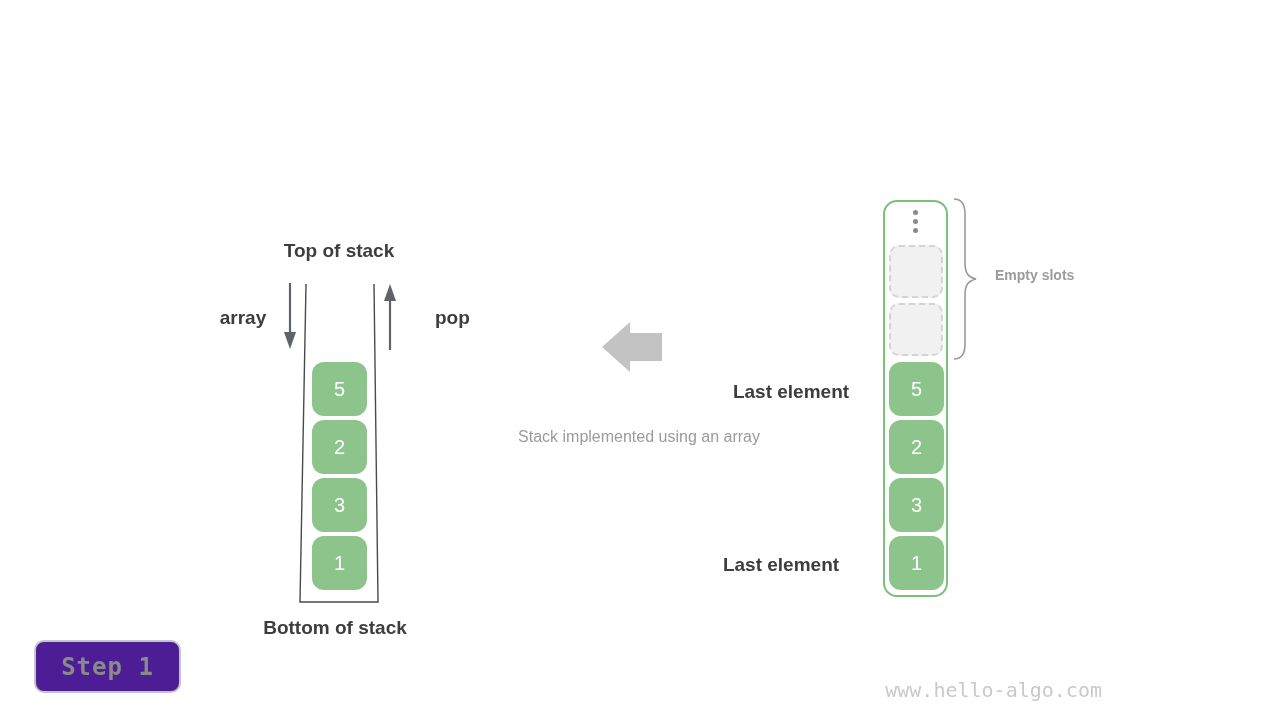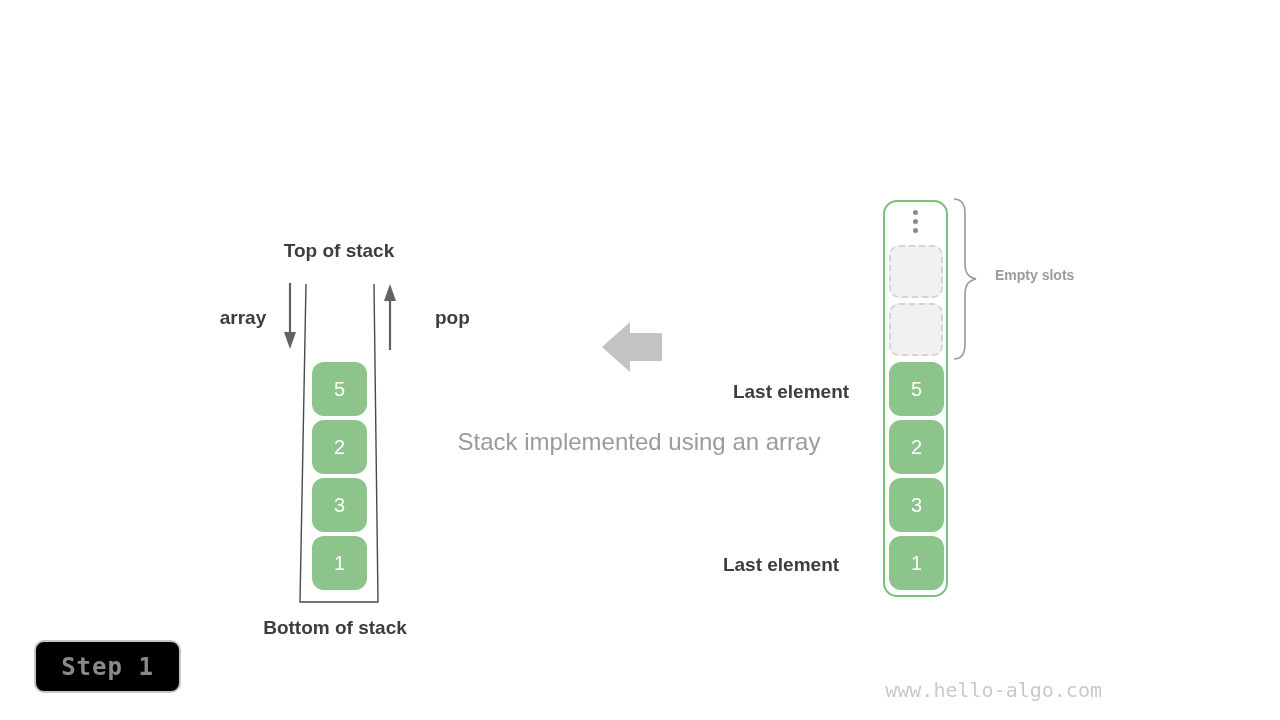--- a/index.html
+++ b/index.html
@@ -16,39 +16,39 @@
     --badge-text:#8a8a8a;
     --watermark:#c9c9c9;
   }
   *{margin:0;padding:0;box-sizing:border-box;}
   html,body{width:1280px;height:720px;background:#ffffff;overflow:hidden;}
   body{font-family:"Liberation Sans",sans-serif;position:relative;}
   .abs{position:absolute;}
   .label{font-weight:bold;font-size:19px;color:var(--dark-text);white-space:nowrap;}
   .label.centered{transform:translateX(-50%);}
   .gray-label{font-weight:bold;font-size:14px;color:var(--gray-text);white-space:nowrap;text-align:right;}
-  .caption{font-size:24px;color:var(--gray-text);white-space:nowrap;transform:translateX(-50%);}
+  .caption{font-size:16px;color:var(--gray-text);white-space:nowrap;transform:translateX(-50%);}
   .cell{
     width:55px;height:54px;border-radius:12px;
     background:var(--green-fill);
     color:#ffffff;font-size:20px;font-weight:500;
     display:flex;align-items:center;justify-content:center;
   }
   .array-box{
     left:883px;top:200px;width:65px;height:397px;
     border:2px solid var(--green-border);border-radius:14px;background:#ffffff;
   }
   .empty-slot{
     left:889px;width:54px;height:53px;border-radius:10px;
     background:var(--slot-fill);border:2px dashed var(--slot-border);
   }
   .dot{width:5px;height:5px;border-radius:50%;background:#8a8a8a;position:absolute;left:0;}
   .step-badge{
     left:34px;top:640px;width:147px;height:53px;
-    border:2px solid var(--badge-border);border-radius:10px;background:#000000;
+    border:2px solid var(--badge-border);border-radius:10px;background:#4c1d95;
     display:flex;align-items:center;justify-content:center;
     font-family:"DejaVu Sans Mono","Liberation Mono",monospace;
     font-weight:bold;font-size:24px;color:var(--badge-text);letter-spacing:1px;
   }
   .watermark{
     right:42px;top:678px;
     font-family:"DejaVu Sans Mono","Liberation Mono",monospace;
     font-size:20px;color:var(--watermark);white-space:nowrap;
   }
   svg{display:block;overflow:visible;}

